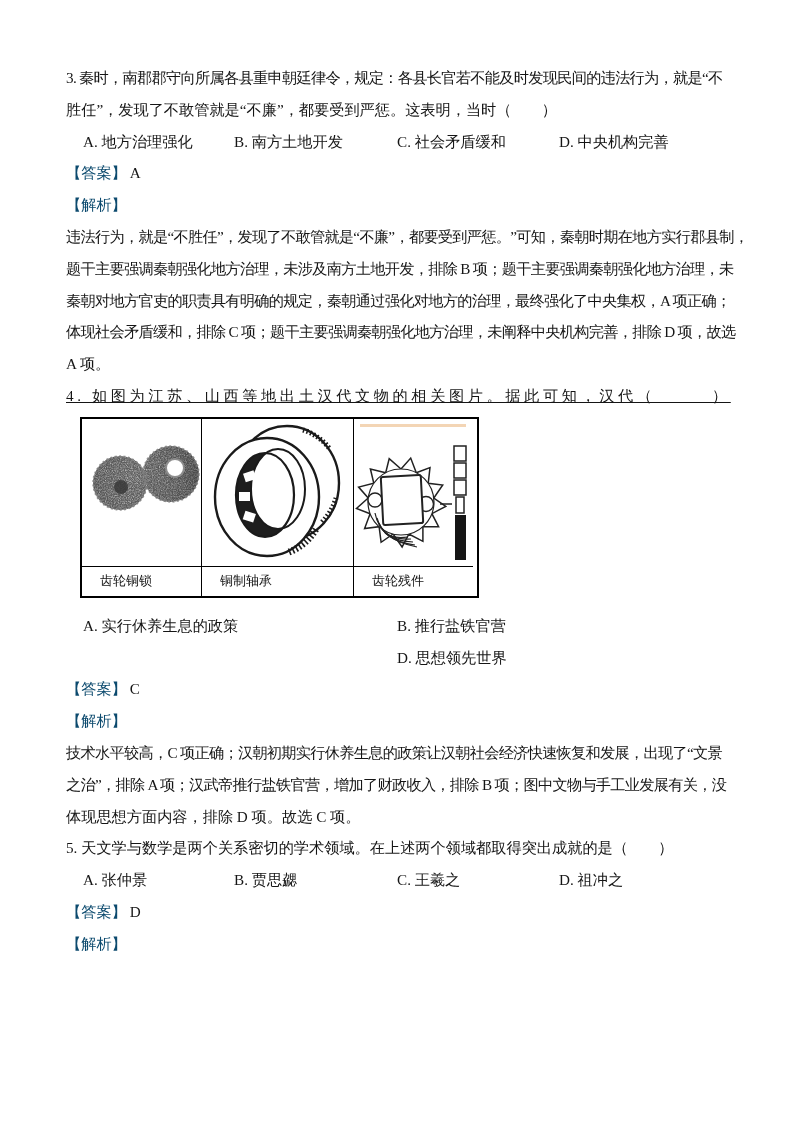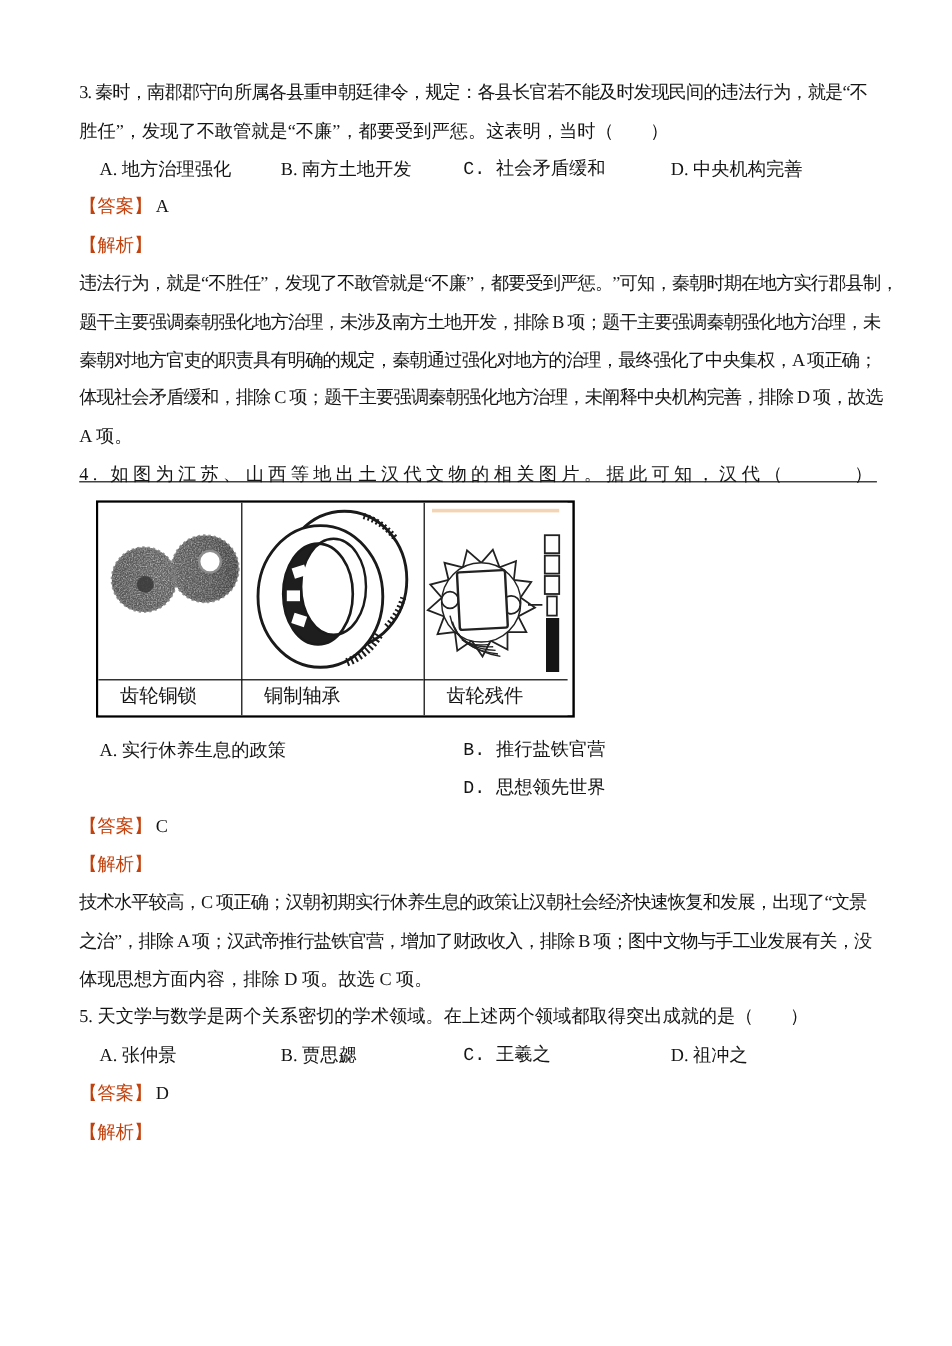--- a/index.html
+++ b/index.html
@@ -2,29 +2,29 @@
 <html><head>
 <meta charset="utf-8">
 <style>
   html,body{margin:0;padding:0;background:#ffffff;}
   .page{position:relative;width:793px;height:1122px;background:#ffffff;overflow:hidden;
         font-family:"Liberation Serif","DejaVu Serif",serif;color:#151515;font-size:15.2px;}
   .content{position:absolute;left:66px;top:62px;width:664px;}
   .line{position:relative;height:31.8px;line-height:31.8px;white-space:nowrap;}
   .tight{letter-spacing:-0.7px;}
   .wide{letter-spacing:3.6px;text-decoration:underline;}
-  .blue{color:#c2410c;}
+  .blue{color:#0c4a6e;}
   .ans-letter{margin-left:3px;}
   .opt{position:absolute;top:0;}
-  .c0{left:17px;} .c1{left:168px;} .c2{left:320px;font-family:Liberation Mono, monospace;} .c3{left:493px;text-align:center;}
+  .c0{left:17px;} .c1{left:168px;} .c2{left:331px;} .c3{left:493px;text-align:center;}
   .artifact-table{margin:5px 0 12px 14px;width:395px;border:2px solid #000;
       display:grid;grid-template-columns:119px 152px 120px;grid-template-rows:147px 30px;}
   .cell{border-left:1.5px solid #000;display:flex;align-items:center;justify-content:center;overflow:hidden;background:#fff;}
   .cell.first{border-left:none;}
-  .cap{border-top:1.5px solid #000;justify-content:flex-start;padding-left:18px;font-size:16px;line-height:30px;white-space:nowrap;}
+  .cap{border-top:1.5px solid #000;justify-content:flex-start;padding-left:18px;font-size:13px;line-height:30px;white-space:nowrap;}
   svg{display:block;}
 </style>
 </head>
 <body>
 
 <div class="page">
   <div class="content">
 
     <div class="line tight">3. 秦时，南郡郡守向所属各县重申朝廷律令，规定：各县长官若不能及时发现民间的违法行为，就是“不</div>
     <div class="line">胜任”，发现了不敢管就是“不廉”，都要受到严惩。这表明，当时（　　）</div>

